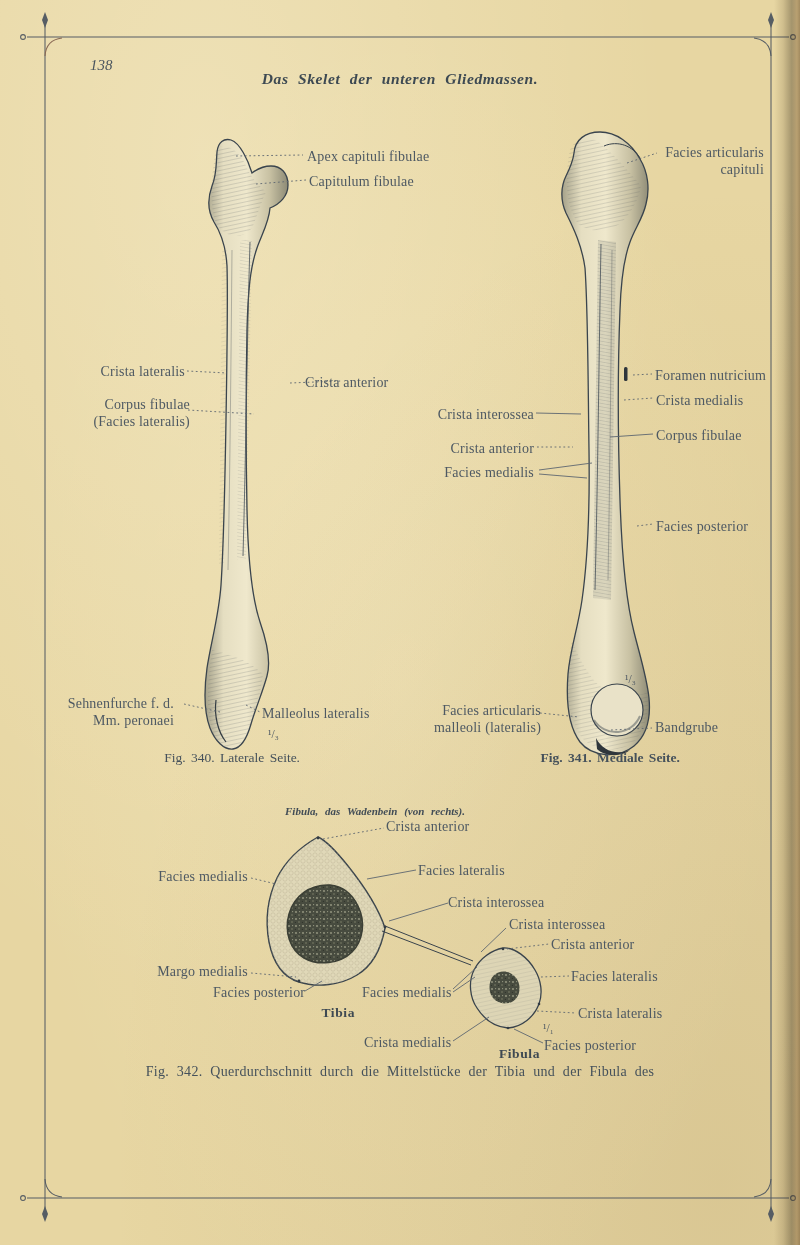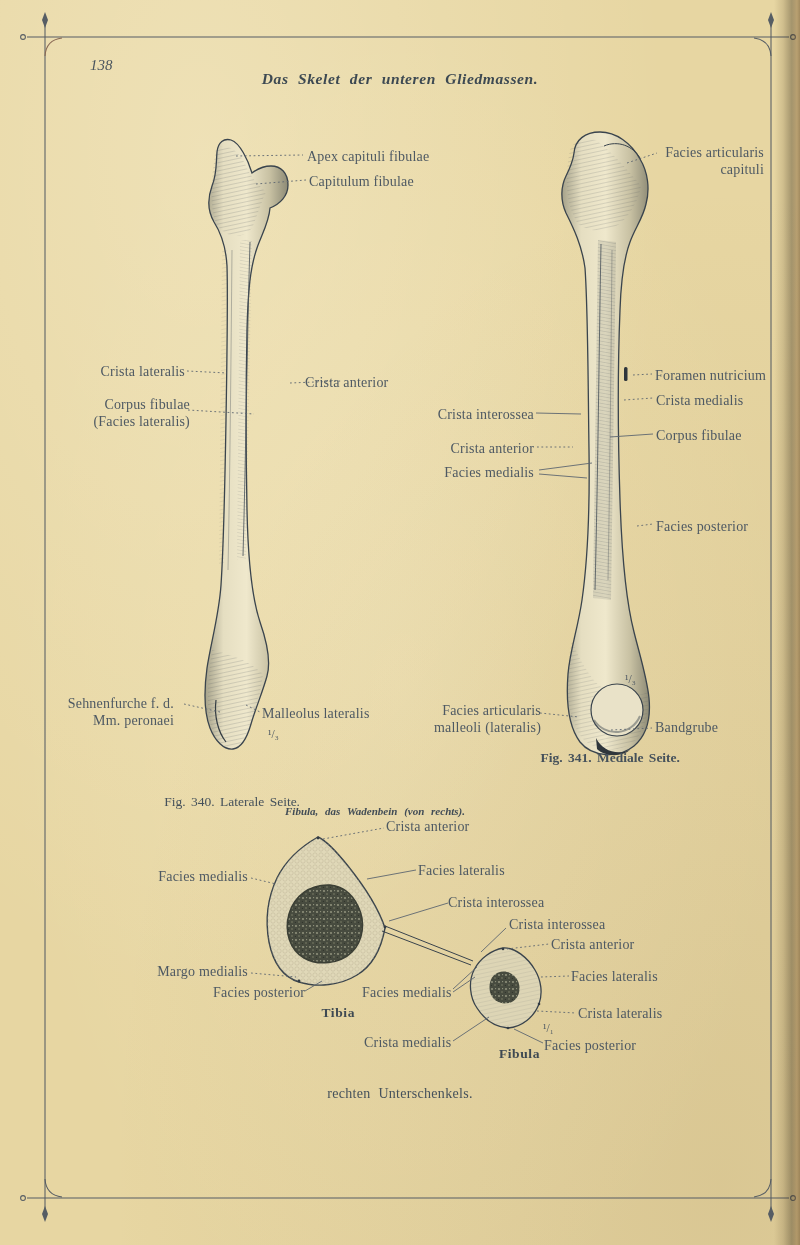--- a/index.html
+++ b/index.html
@@ -224,21 +224,21 @@
     <div>Corpus fibulae</div>
     <div>(Facies lateralis)</div>
   </div>
   <div class="txt lbl" style="left:305px;top:374px;">Crista anterior</div>
   <div class="txt lbl c" style="left:52px;top:695px;width:114px;margin-left:8px;">
     <div>Sehnenfurche f. d.</div>
     <div>Mm. peronaei</div>
   </div>
   <div class="txt lbl" style="left:262px;top:705px;">Malleolus lateralis</div>
   <div class="txt scale" style="left:268px;top:728px;">¹/₃</div>
-  <div class="txt cap c" style="left:120px;top:750px;width:180px;margin-top:44px;">Fig. 340. Laterale Seite.</div>
+  <div class="txt cap c" style="left:120px;top:750px;width:180px;">Fig. 340. Laterale Seite.</div>
 
   <div class="txt lbl c" style="left:656px;top:144px;width:108px;">
     <div>Facies articularis</div>
     <div>capituli</div>
   </div>
   <div class="txt lbl" style="left:655px;top:367px;">Foramen nutricium</div>
   <div class="txt lbl" style="left:656px;top:392px;">Crista medialis</div>
   <div class="txt lbl" style="left:656px;top:427px;">Corpus fibulae</div>
   <div class="txt lbl" style="left:656px;top:518px;">Facies posterior</div>
   <div class="txt lbl r" style="left:420px;top:406px;width:114px;">Crista interossea</div>
@@ -263,17 +263,17 @@
   <div class="txt boldlbl c" style="left:285px;top:1005px;width:70px;position:absolute;">Tibia</div>
   <div class="txt lbl" style="left:509px;top:916px;">Crista interossea</div>
   <div class="txt lbl" style="left:551px;top:936px;">Crista anterior</div>
   <div class="txt lbl" style="left:571px;top:968px;">Facies lateralis</div>
   <div class="txt lbl" style="left:578px;top:1005px;">Crista lateralis</div>
   <div class="txt scale" style="left:543px;top:1022px;">¹/₁</div>
   <div class="txt lbl" style="left:544px;top:1037px;">Facies posterior</div>
   <div class="txt lbl" style="left:362px;top:984px;">Facies medialis</div>
   <div class="txt lbl" style="left:364px;top:1034px;">Crista medialis</div>
   <div class="txt boldlbl c" style="left:470px;top:1046px;width:70px;position:absolute;">Fibula</div>
-  <div class="txt cap342" style="left:40px;top:1086px;width:720px;">rechten Unterschenkels.</div>
+  <div class="txt cap342" style="left:40px;top:1064px;width:720px;">Fig. 342. Querdurchschnitt durch die Mittelstücke der Tibia und der Fibula des</div>
 
 
   <div class="gutter"></div>
 </div>
 
 </body></html>

